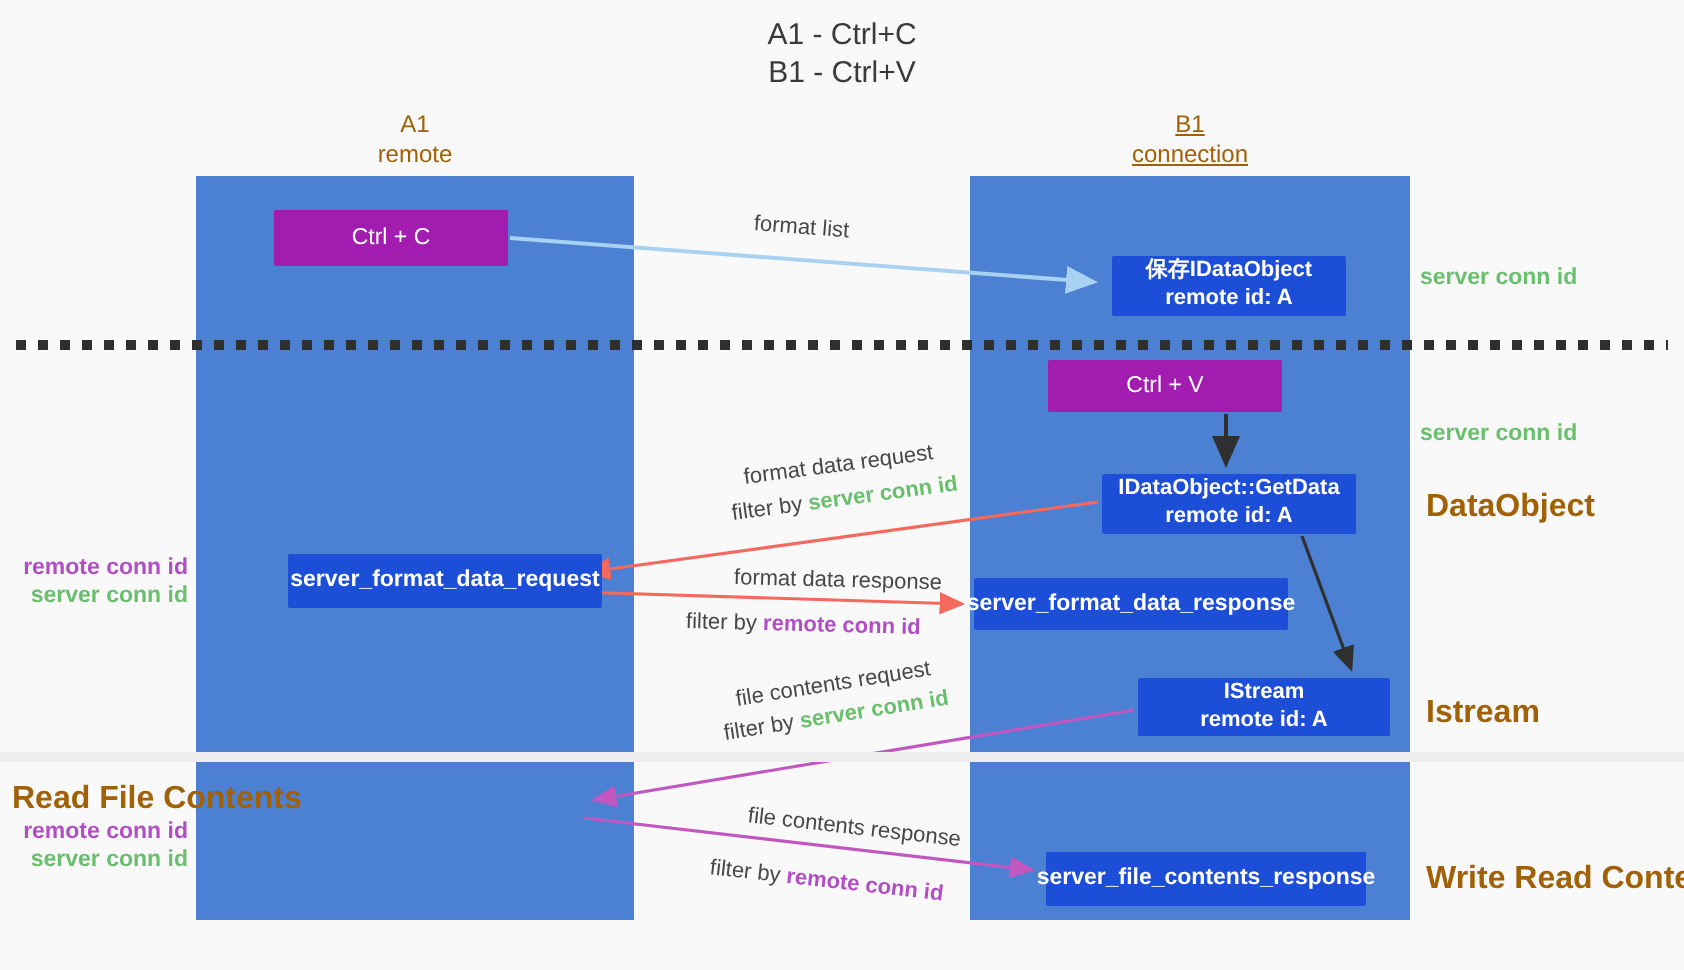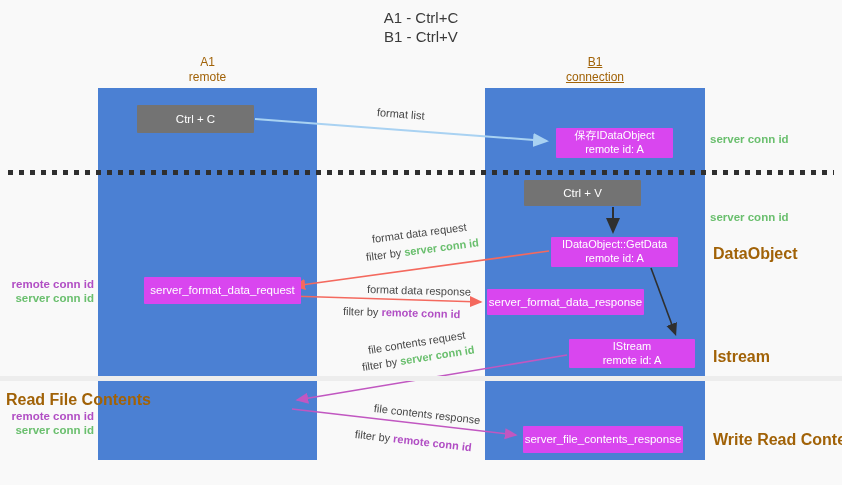--- a/index.html
+++ b/index.html
@@ -33,22 +33,22 @@
   .divider{
     position:absolute;top:170px;left:8px;width:826px;height:5px;
     background:repeating-linear-gradient(90deg,#2f2f2f 0 5px,transparent 5px 11px);
   }
 
   .box{
     position:absolute;display:flex;align-items:center;justify-content:center;
     color:#fff;text-align:center;font-size:11.5px;line-height:1.25;
     border-radius:1px;
   }
-  .box.green{background:#737373;}
-  .box.orange{background:#d946ef;}
+  .box.green{background:#a21caf;}
+  .box.orange{background:#1d4ed8;font-weight:bold;}
   .box .stack{display:block;font-size:11px;}
 
   svg.arrows{position:absolute;inset:0;pointer-events:none;}
 
   .alabel{
     position:absolute;white-space:nowrap;font-size:11px;color:#474747;
     transform-origin:left center;
   }
   .alabel .green{color:#6abf6e;font-weight:bold;}
   .alabel .purple{color:#b14ec4;font-weight:bold;}

